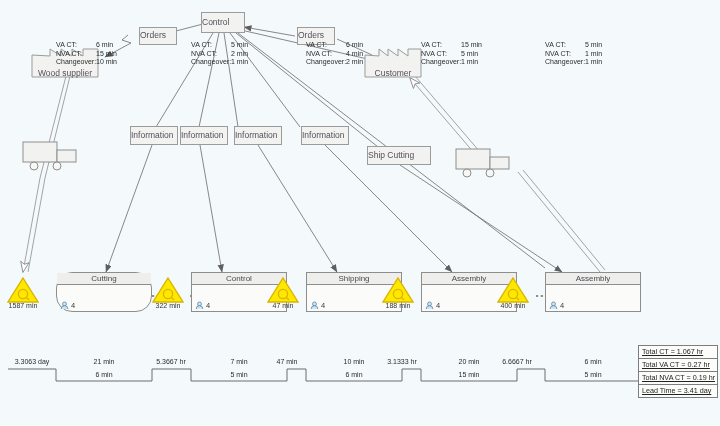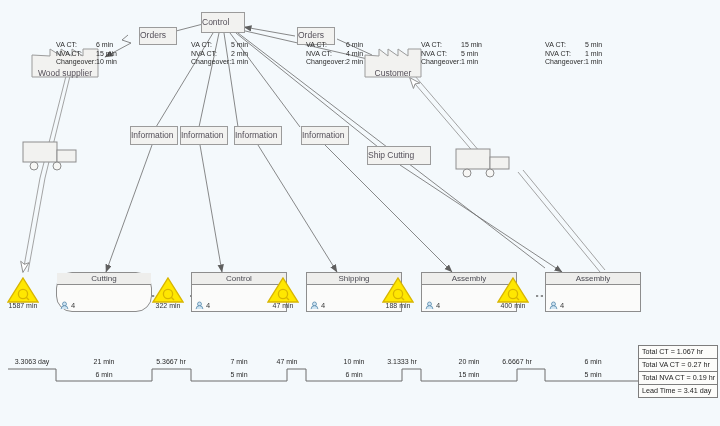--- a/index.html
+++ b/index.html
@@ -437,20 +437,20 @@
     <div class="tl-text" style="left:211px;top:6px;width:56px;">7 min</div>
     <div class="tl-text" style="left:211px;top:19px;width:56px;">5 min</div>
     <div class="tl-text" style="left:326px;top:6px;width:56px;">10 min</div>
     <div class="tl-text" style="left:326px;top:19px;width:56px;">6 min</div>
     <div class="tl-text" style="left:441px;top:6px;width:56px;">20 min</div>
     <div class="tl-text" style="left:441px;top:19px;width:56px;">15 min</div>
     <div class="tl-text" style="left:565px;top:6px;width:56px;">6 min</div>
     <div class="tl-text" style="left:565px;top:19px;width:56px;">5 min</div>
   </div>
 
-  <div class="summary" style="left:638px;top:345px;width:78px;">
+  <div class="summary" style="left:638px;top:345px;width:78px;text-decoration:underline;">
     <div class="srow">Total CT = 1.067 hr</div>
     <div class="srow">Total VA CT = 0.27 hr</div>
     <div class="srow">Total NVA CT = 0.19 hr</div>
     <div class="srow">Lead Time = 3.41 day</div>
   </div>
 
 </div>
 
 </body></html>

